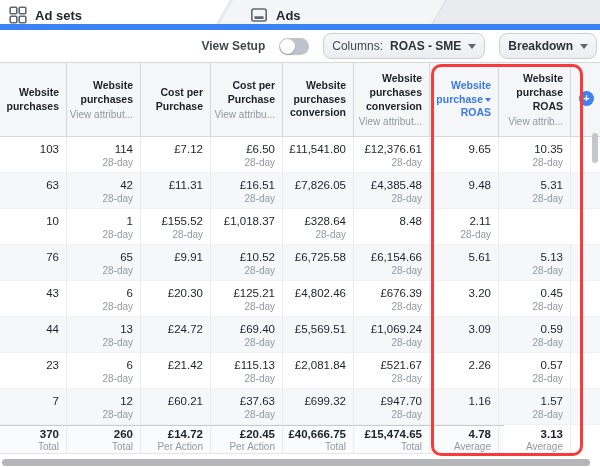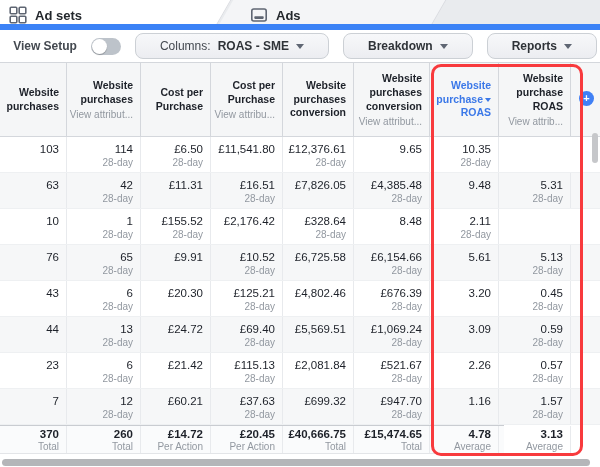--- a/index.html
+++ b/index.html
@@ -15,21 +15,21 @@
   .tabcontent { position:absolute; top:0; height:30px; display:flex; align-items:center; gap:8px; }
   .tabcontent-adsets { left:9px; }
   .tabcontent-ads { left:250px; }
   .tablabel { font-size:13px; font-weight:bold; color:#23272c; }
 
   
   .toolbar { position:absolute; left:0; top:30px; width:600px; height:32px; background:#fff; display:flex; align-items:center; justify-content:flex-end; gap:14px; padding-right:3px; }
   .vs-label { font-size:12px; font-weight:bold; color:#444950; }
   .toggle { position:relative; width:30px; height:17px; border-radius:9px; background:#bdc3ca; display:inline-block; cursor:pointer; }
   .toggle .knob { position:absolute; left:1px; top:1px; width:15px; height:15px; border-radius:50%; background:#fff; box-shadow:0 1px 1px rgba(0,0,0,.25); }
-  .tbtn { height:26px; padding:0 24px; background:linear-gradient(#f7f8fa,#ecedf1); border:1px solid #ccd0d5; border-radius:8px; display:flex; align-items:center; gap:7px; font-size:12px; font-weight:bold; color:#2f3338; cursor:pointer; font-family:inherit; }
+  .tbtn { height:26px; padding:0 8px; background:linear-gradient(#f7f8fa,#ecedf1); border:1px solid #ccd0d5; border-radius:8px; display:flex; align-items:center; gap:7px; font-size:12px; font-weight:bold; color:#2f3338; cursor:pointer; font-family:inherit; }
   .tbtn .light { font-weight:normal; color:#444950; }
   .caret-down { width:0; height:0; border-left:4px solid transparent; border-right:4px solid transparent; border-top:5px solid #5f6673; }
 
   
   .grid { display:grid; grid-template-columns:67px 74px 70px 72px 71px 76px 69px 72px 29px; }
   .theader { position:absolute; left:0; top:62px; width:600px; height:75px; background:#f5f6f7; border-top:1px solid #d4d7dc; border-bottom:1px solid #d4d7dc; }
   .hcell { display:flex; flex-direction:column; justify-content:center; align-items:flex-end; text-align:right; padding:0 7px 0 2px; border-right:1px solid #d4d7dc; overflow:hidden; cursor:pointer; }
   .hcell:last-child { border-right:none; align-items:center; justify-content:flex-start; padding:22px 0 0 0; }
   .h-title { font-size:10.5px; font-weight:bold; color:#1d2129; line-height:1.32; }
   .h-sub { font-size:10px; color:#9298a0; margin-top:2px; white-space:nowrap; }
@@ -96,24 +96,20 @@
       </span>
     <button class="tbtn">
       <span class="light">Columns:</span>
       <span>ROAS - SME</span>
       <span class="caret-down"></span>
     </button>
     <button class="tbtn">
       <span>Breakdown</span>
       <span class="caret-down"></span>
     </button>
-    <button class="tbtn">
-      <span>Reports</span>
-      <span class="caret-down"></span>
-    </button>
   </div>
 
   <div class="theader grid">
     <div class="hcell">
       <div class="h-title">Website purchases</div>
     </div>
     <div class="hcell">
       <div class="h-title">Website purchases</div>
       <div class="h-sub">View attribut...</div>
     </div>
@@ -147,20 +143,23 @@
   <div class="rows" id="rows">
       <div class="row grid">
         <div class="cell">
           <div class="val">103</div>
         </div>
         <div class="cell">
           <div class="val">114</div>
           <div class="sub">28-day</div>
         </div>
         <div class="cell">
+          <div class="val">£7.12</div>
+        </div>
+        <div class="cell">
           <div class="val">£6.50</div>
           <div class="sub">28-day</div>
         </div>
         <div class="cell">
           <div class="val">£11,541.80</div>
         </div>
         <div class="cell">
           <div class="val">£12,376.61</div>
           <div class="sub">28-day</div>
         </div>
@@ -210,21 +209,21 @@
         </div>
         <div class="cell">
           <div class="val">1</div>
           <div class="sub">28-day</div>
         </div>
         <div class="cell">
           <div class="val">£155.52</div>
           <div class="sub">28-day</div>
         </div>
         <div class="cell">
-          <div class="val">£2,176.42</div>
+          <div class="val">£1,018.37</div>
         </div>
         <div class="cell">
           <div class="val">£328.64</div>
           <div class="sub">28-day</div>
         </div>
         <div class="cell">
           <div class="val">8.48</div>
         </div>
         <div class="cell">
           <div class="val">2.11</div>

